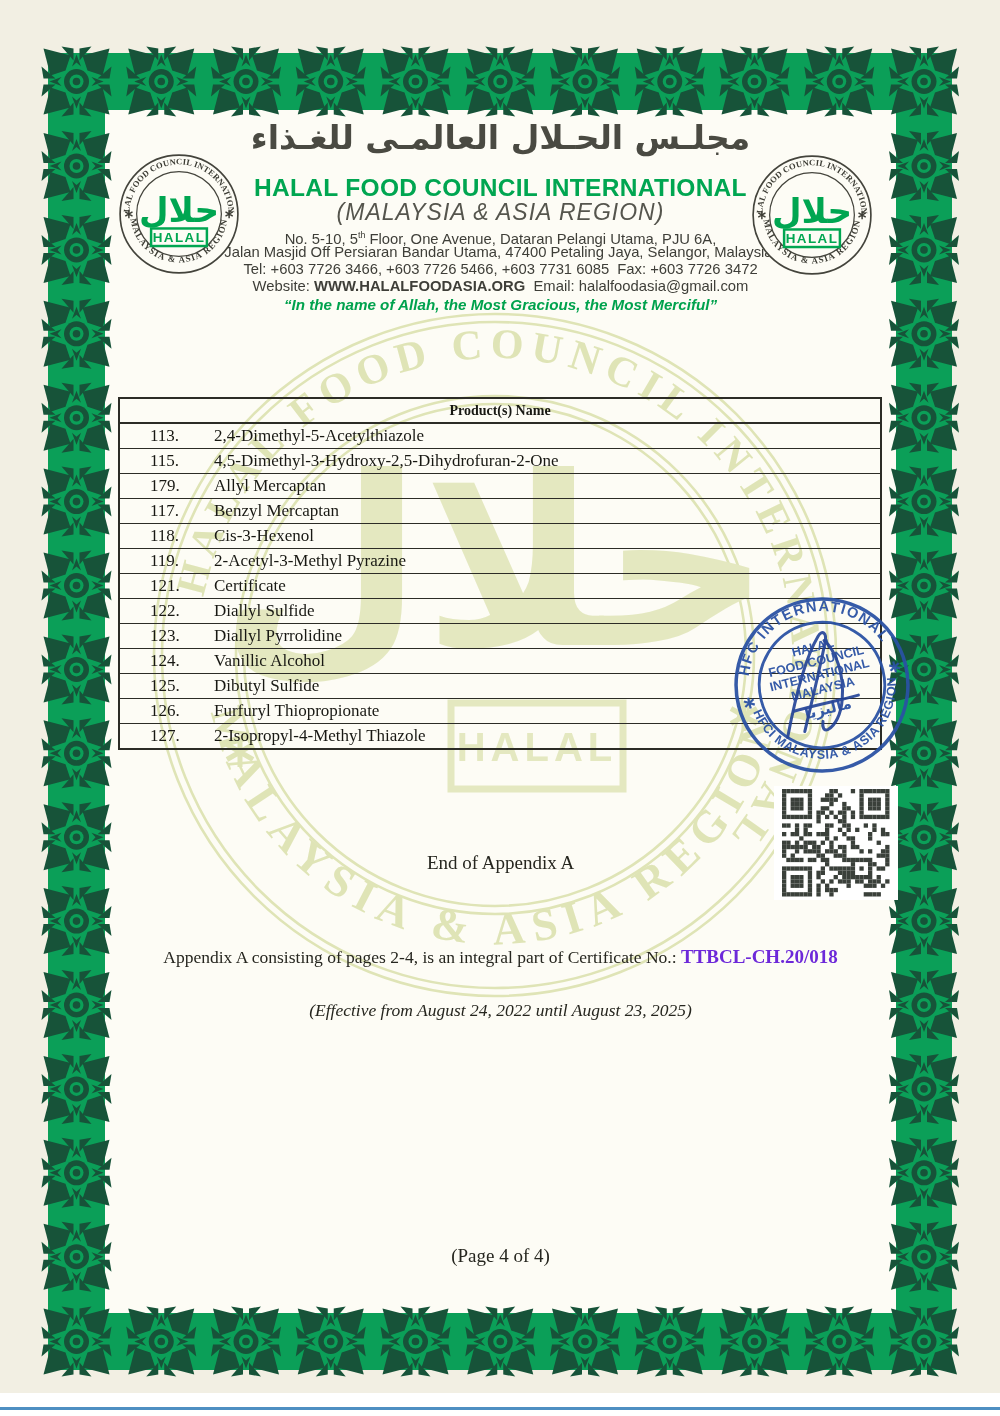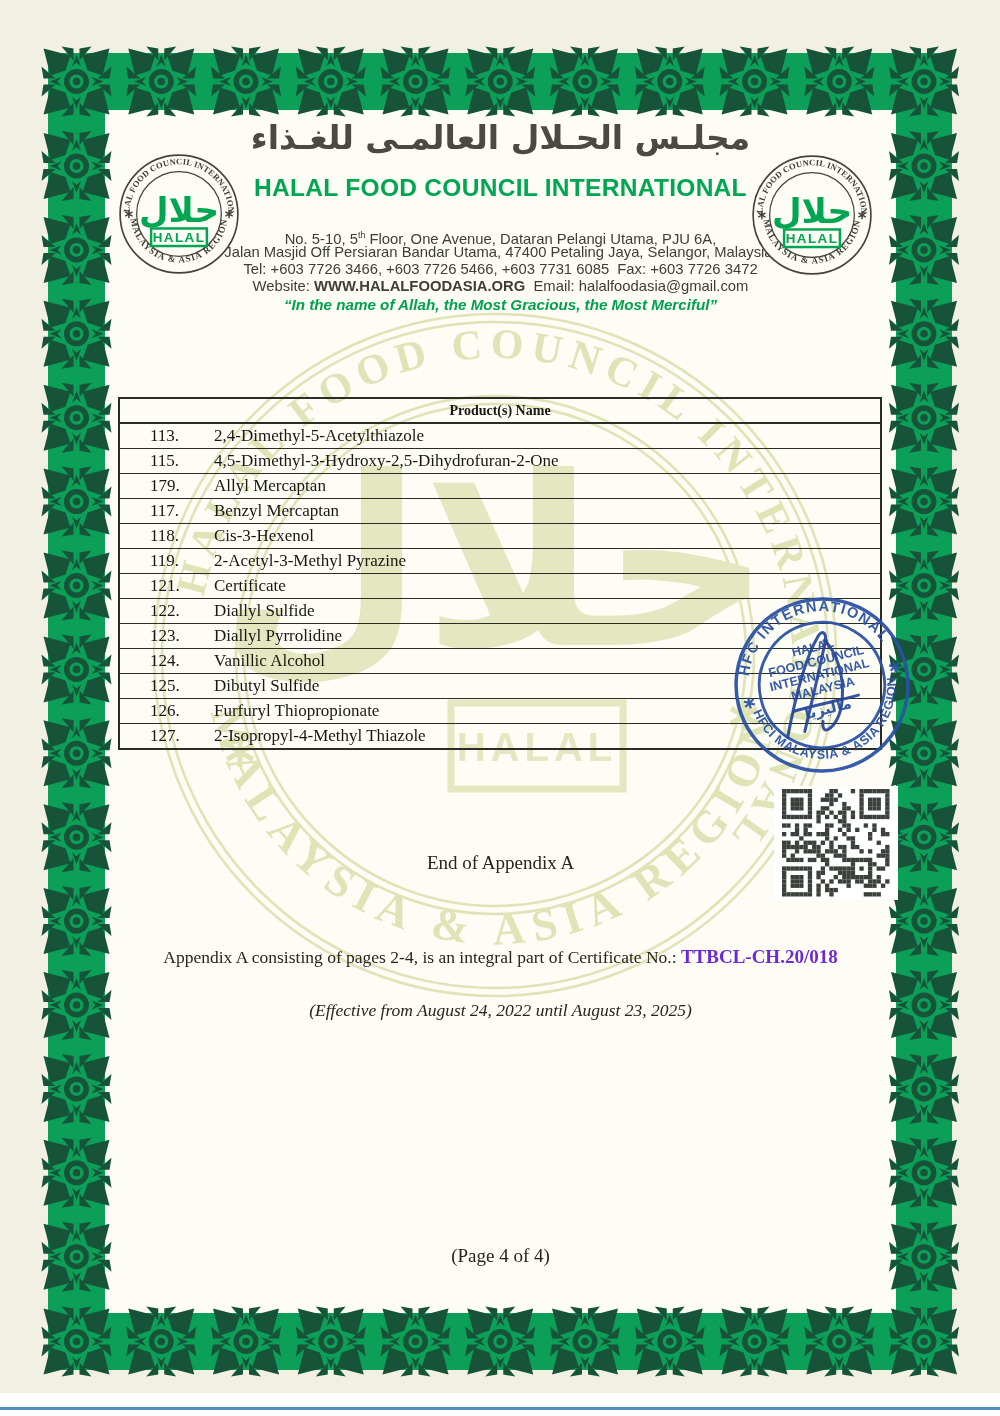--- a/index.html
+++ b/index.html
@@ -213,20 +213,21 @@
         <use href="#b-motif" transform="translate(924,1088.9)"></use>
         <use href="#b-motif" transform="translate(76.5,1172.8000000000002)"></use>
         <use href="#b-motif" transform="translate(924,1172.8000000000002)"></use>
         <use href="#b-motif" transform="translate(76.5,1256.7)"></use>
         <use href="#b-motif" transform="translate(924,1256.7)"></use>
       </g>
   </svg>
 
   <div class="hdr arabic-title">مجلـس الحـلال العالمـى للغـذاء</div>
   <div class="hdr org-name">HALAL FOOD COUNCIL INTERNATIONAL</div>
+  <div class="hdr org-region">(MALAYSIA &amp; ASIA REGION)</div>
   <div class="hdr addr addr1"><span>No. 5-10, 5</span><sup>th</sup><span> Floor, One Avenue, Dataran Pelangi Utama, PJU 6A,</span></div>
   <div class="hdr addr addr2">Jalan Masjid Off Persiaran Bandar Utama, 47400 Petaling Jaya, Selangor, Malaysia.</div>
   <div class="hdr addr tel">Tel: +603 7726 3466, +603 7726 5466, +603 7731 6085&nbsp; Fax: +603 7726 3472</div>
   <div class="hdr quote">“In the name of Allah, the Most Gracious, the Most Merciful”</div>
   <div class="hdr addr web"><span>Website:</span> <b>WWW.HALALFOODASIA.ORG</b><span>&nbsp; Email: halalfoodasia@gmail.com</span></div>
 
   <svg class="logo logo-left" viewBox="0 0 120 120">
       <use href="#hfc-logo"></use>
     </svg>
   <svg class="logo logo-right" viewBox="0 0 120 120">

